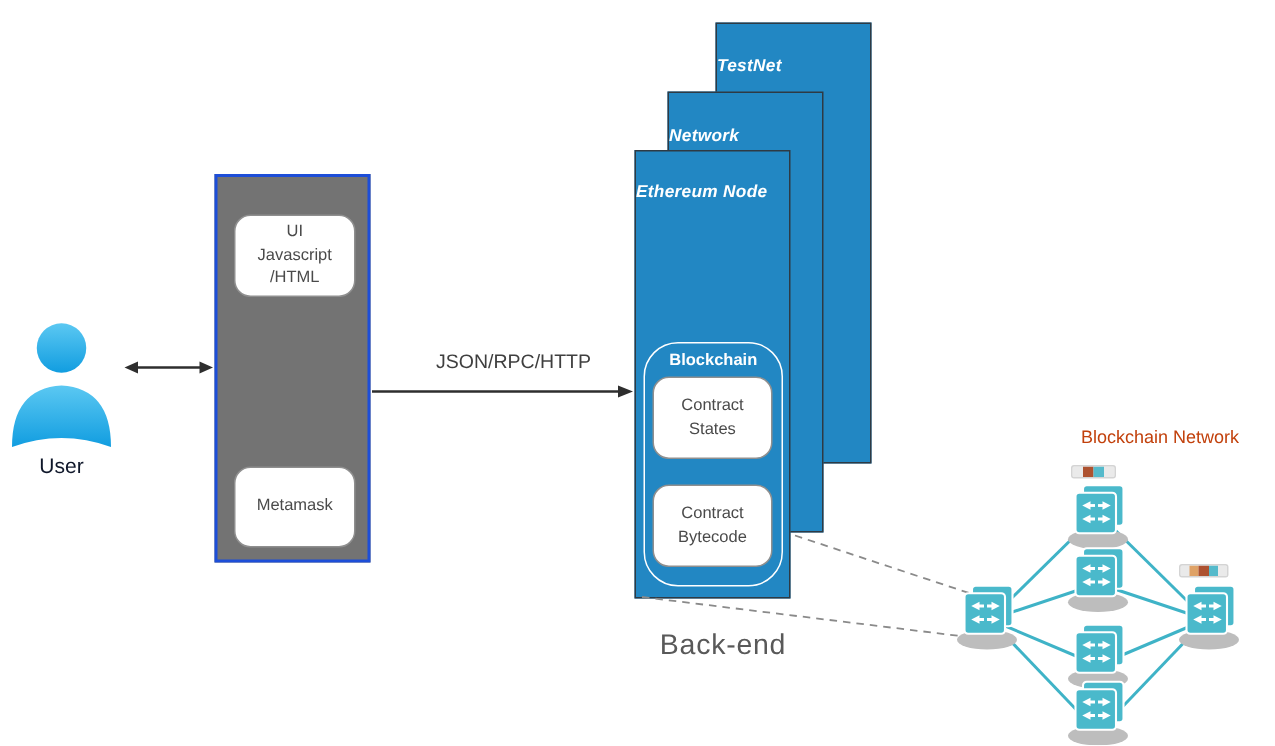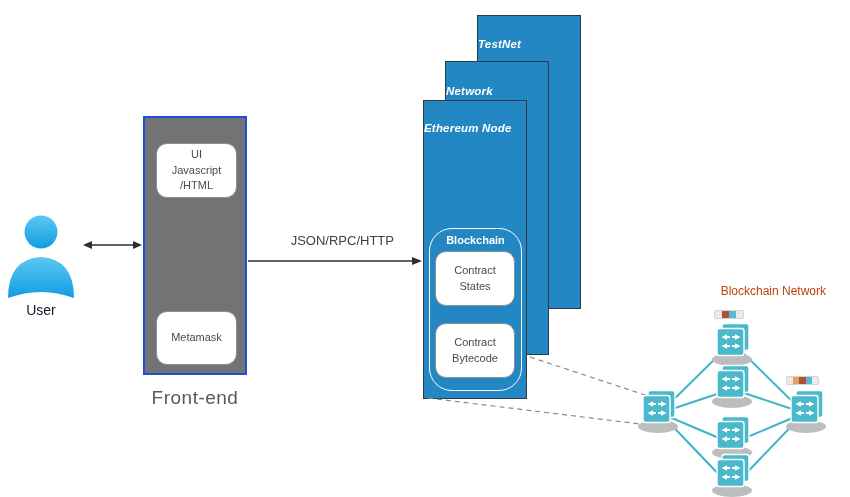--- a/index.html
+++ b/index.html
@@ -55,38 +55,38 @@
 <body>
 
 <div class="canvas">
 
   <div class="bluebox frontend-box">
     <div class="whitebox fb1">UI
 Javascript
 /HTML</div>
     <div class="whitebox fb3">Metamask</div>
   </div>
-  <div class="section-label frontend-label">Front-end</div>
 
   <div class="bluebox testnet-box">
     <span class="stacklabel">TestNet</span>
   </div>
   <div class="bluebox ganache-box">
     <span class="stacklabel">Network</span>
   </div>
   <div class="bluebox ethereum-box">
     <span class="stacklabel">Ethereum Node</span>
     <div class="bc-container">
       <span class="bc-label">Blockchain</span>
       <div class="whitebox cs-box">Contract
 States</div>
       <div class="whitebox cb-box">Contract
 Bytecode</div>
     </div>
   </div>
+  <div class="section-label backend-label">Back-end</div>
 
   <div class="user-label">User</div>
   <div class="json-label">JSON/RPC/HTTP</div>
   <div class="network-title">Blockchain Network</div>
 
   <div class="statusbar bar-top">
       <div class="seg" style="background: rgb(234, 234, 234);"></div>
       <div class="seg" style="background: rgb(173, 82, 48);"></div>
       <div class="seg" style="background: rgb(85, 186, 203);"></div>
       <div class="seg" style="background: rgb(234, 234, 234);"></div>

